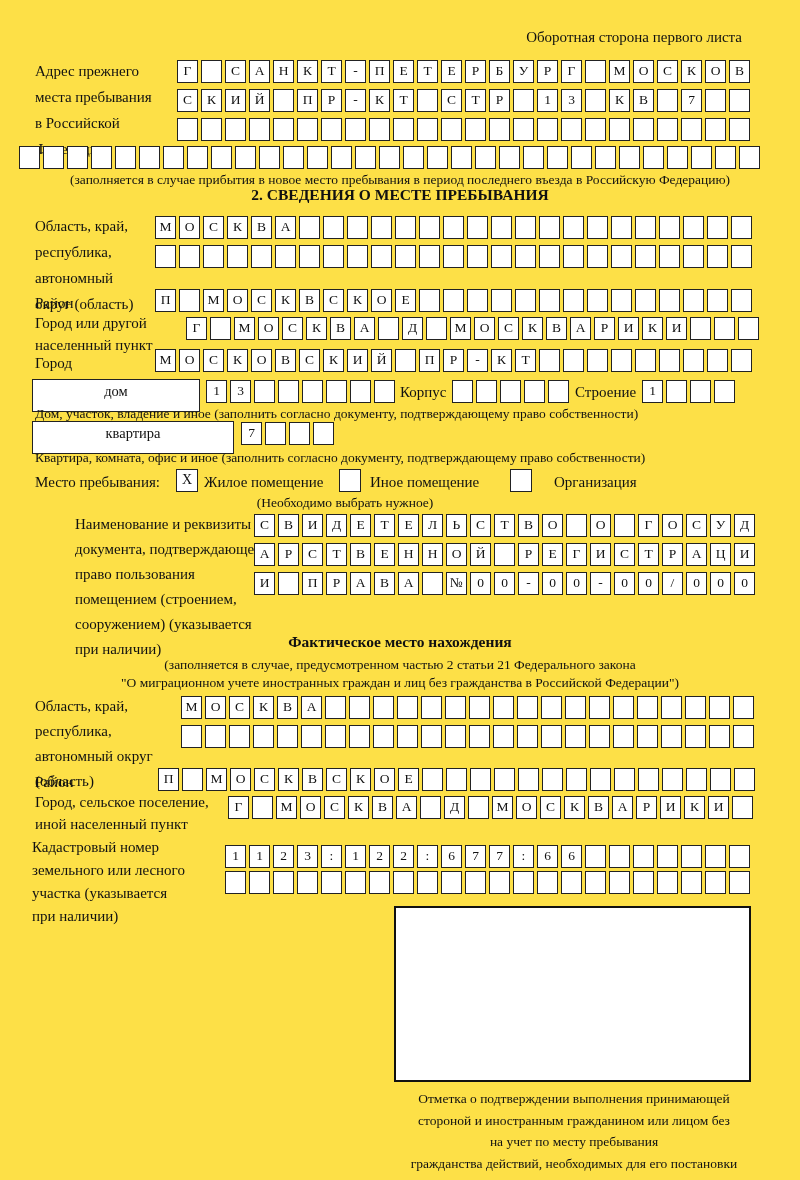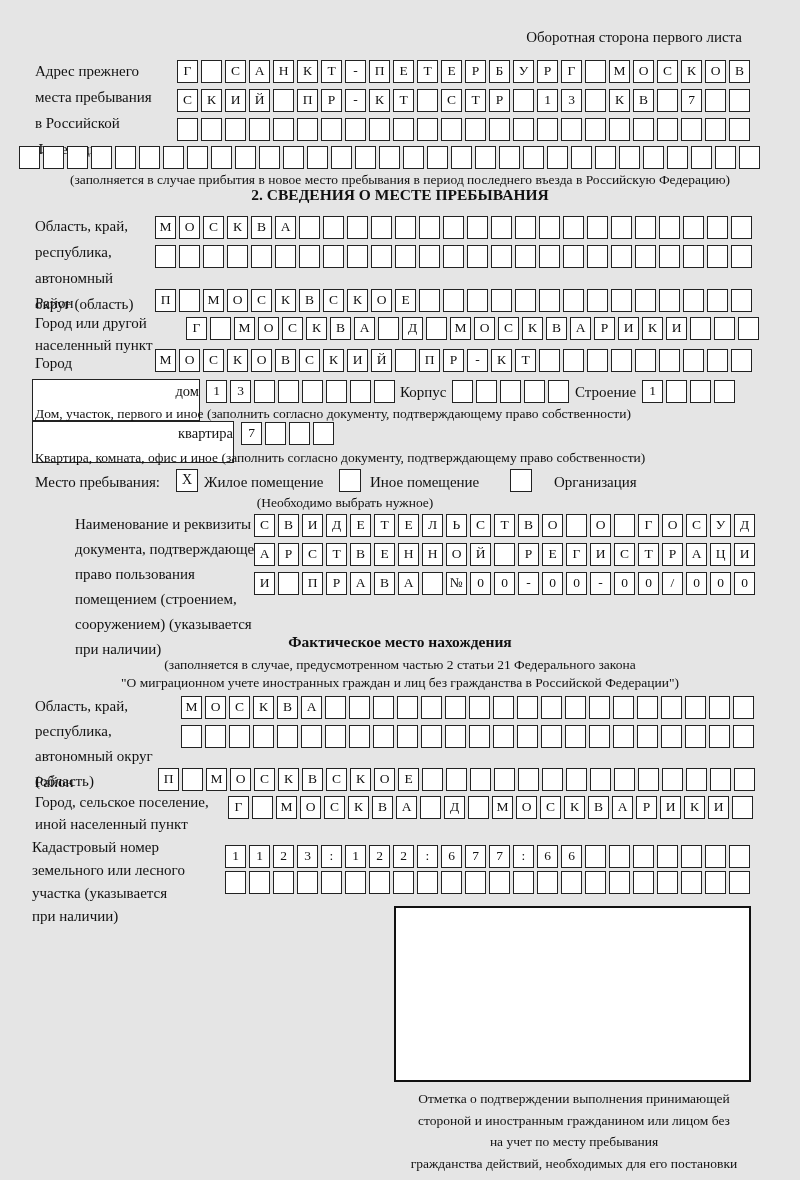--- a/index.html
+++ b/index.html
@@ -1,25 +1,25 @@
 <!DOCTYPE html>
 <html><head>
 <meta charset="utf-8">
 <style>
   html,body{margin:0;padding:0;background:#fff;}
-  #page{position:relative;width:800px;height:1180px;background:#e5e5e5;
+  #page{position:relative;width:800px;height:1180px;background:#fde047;
         font-family:"Liberation Serif","DejaVu Serif",serif;color:#111;overflow:hidden;}
   .abs{position:absolute;}
   .lbl{font-size:15px;line-height:26px;color:#111;}
   .small{font-size:13.5px;color:#111;}
   .row{position:absolute;white-space:nowrap;height:24px;}
   .cell{display:inline-block;box-sizing:border-box;width:21px;height:23px;border:1.5px solid #222;
         margin-right:3px;text-align:center;line-height:20px;font-size:13.5px;vertical-align:top;background:#fff;}
-  .widebox{display:inline-block;box-sizing:border-box;border:1.5px solid #222;height:42px;
-        text-align:right;line-height:22px;font-size:14.5px;vertical-align:top;background:#fff;}
+  .widebox{display:inline-block;box-sizing:border-box;border:1.5px solid #222;height:33px;
+        text-align:center;line-height:22px;font-size:14.5px;vertical-align:top;background:#fff;}
   .chk{display:inline-block;box-sizing:border-box;width:22px;height:23px;border:1.5px solid #222;
         text-align:center;line-height:20px;font-size:14px;vertical-align:top;background:#fff;}
   .center{width:800px;text-align:center;}
   .bold{font-weight:bold;}
   .bigbox{box-sizing:border-box;border:2px solid #111;background:#fff;}
 </style>
 </head>
 <body>
 
 <div id="page">
@@ -60,21 +60,21 @@
 
   <div class="abs lbl" style="left:35px;top:350px;">Город</div>
   <div class="row" style="left:155px;top:349px;"><span class="cell">М</span><span class="cell">О</span><span class="cell">С</span><span class="cell">К</span><span class="cell">О</span><span class="cell">В</span><span class="cell">С</span><span class="cell">К</span><span class="cell">И</span><span class="cell">Й</span><span class="cell"></span><span class="cell">П</span><span class="cell">Р</span><span class="cell">-</span><span class="cell">К</span><span class="cell">Т</span><span class="cell"></span><span class="cell"></span><span class="cell"></span><span class="cell"></span><span class="cell"></span><span class="cell"></span><span class="cell"></span><span class="cell"></span><span class="cell"></span></div>
 
   <div class="abs widebox" style="left:32px;top:379px;width:168px;">дом</div>
   <div class="row" style="left:206px;top:380px;"><span class="cell">1</span><span class="cell">3</span><span class="cell"></span><span class="cell"></span><span class="cell"></span><span class="cell"></span><span class="cell"></span><span class="cell"></span></div>
   <div class="abs lbl" style="left:400px;top:379px;">Корпус</div>
   <div class="row" style="left:452px;top:380px;"><span class="cell"></span><span class="cell"></span><span class="cell"></span><span class="cell"></span><span class="cell"></span></div>
   <div class="abs lbl" style="left:575px;top:379px;">Строение</div>
   <div class="row" style="left:642px;top:380px;"><span class="cell">1</span><span class="cell"></span><span class="cell"></span><span class="cell"></span></div>
-  <div class="abs small" style="left:35px;top:406px;">Дом, участок, первого и иное (заполнить согласно документу, подтверждающему право собственности)</div>
+  <div class="abs small" style="left:35px;top:406px;">Дом, участок, владение и иное (заполнить согласно документу, подтверждающему право собственности)</div>
 
   <div class="abs widebox" style="left:32px;top:421px;width:202px;">квартира</div>
   <div class="row" style="left:241px;top:422px;"><span class="cell">7</span><span class="cell"></span><span class="cell"></span><span class="cell"></span></div>
   <div class="abs small" style="left:35px;top:450px;">Квартира, комната, офис и иное (заполнить согласно документу, подтверждающему право собственности)</div>
 
   <div class="abs lbl" style="left:35px;top:469px;">Место пребывания:</div>
   <span class="abs chk" style="left:176px;top:469px;">X</span>
   <div class="abs lbl" style="left:204px;top:469px;">Жилое помещение</div>
   <span class="abs chk" style="left:339px;top:469px;"></span>
   <div class="abs lbl" style="left:370px;top:469px;">Иное помещение</div>

